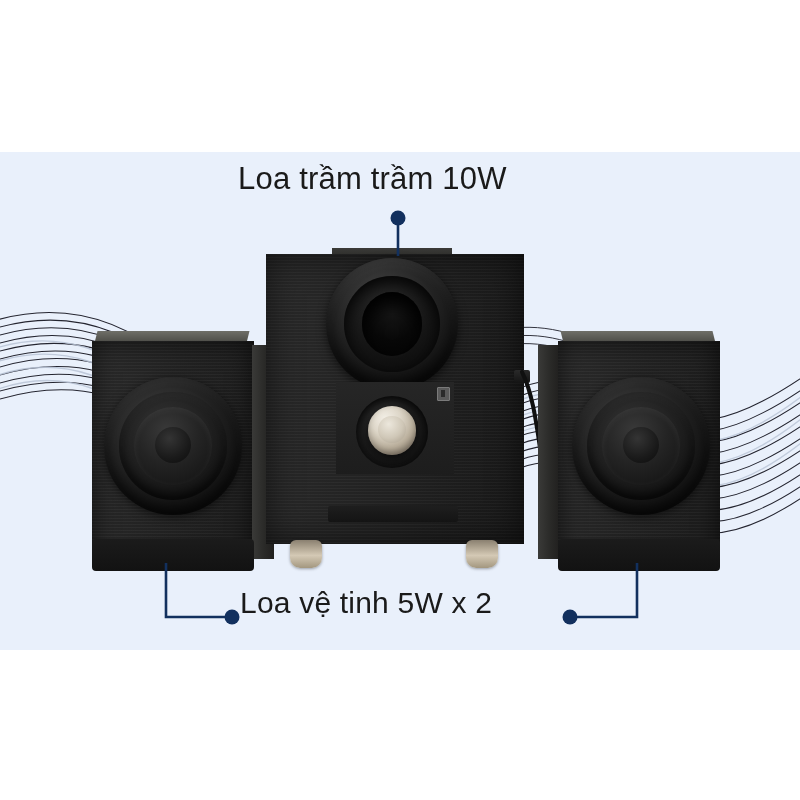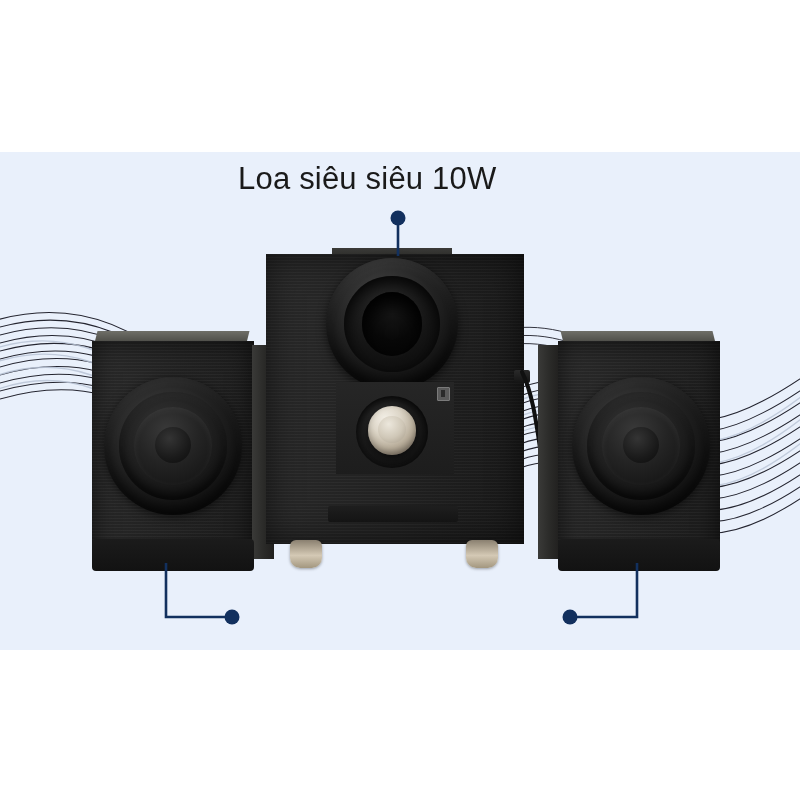--- a/index.html
+++ b/index.html
@@ -378,16 +378,17 @@
     <line x1="398" y1="220" x2="398" y2="256" stroke="#12305e" stroke-width="2.6"></line>
     <circle cx="398" cy="218" r="7.5" fill="#12305e"></circle>
 
     <polyline points="166,563 166,617 226,617" fill="none" stroke="#12305e" stroke-width="2.6"></polyline>
     <circle cx="232" cy="617" r="7.5" fill="#12305e"></circle>
 
     <polyline points="576,617 637,617 637,563" fill="none" stroke="#12305e" stroke-width="2.6"></polyline>
     <circle cx="570" cy="617" r="7.5" fill="#12305e"></circle>
   </svg>
 
-  <div class="callout-label" id="label-sub">Loa siêu siêu 10W</div>
-
+  <div class="callout-label" id="label-sub">Loa trầm trầm 10W</div>
+
+  <div class="callout-label" id="label-sat">Loa vệ tinh 5W x 2</div>
 
 </div>
 
 </body></html>

